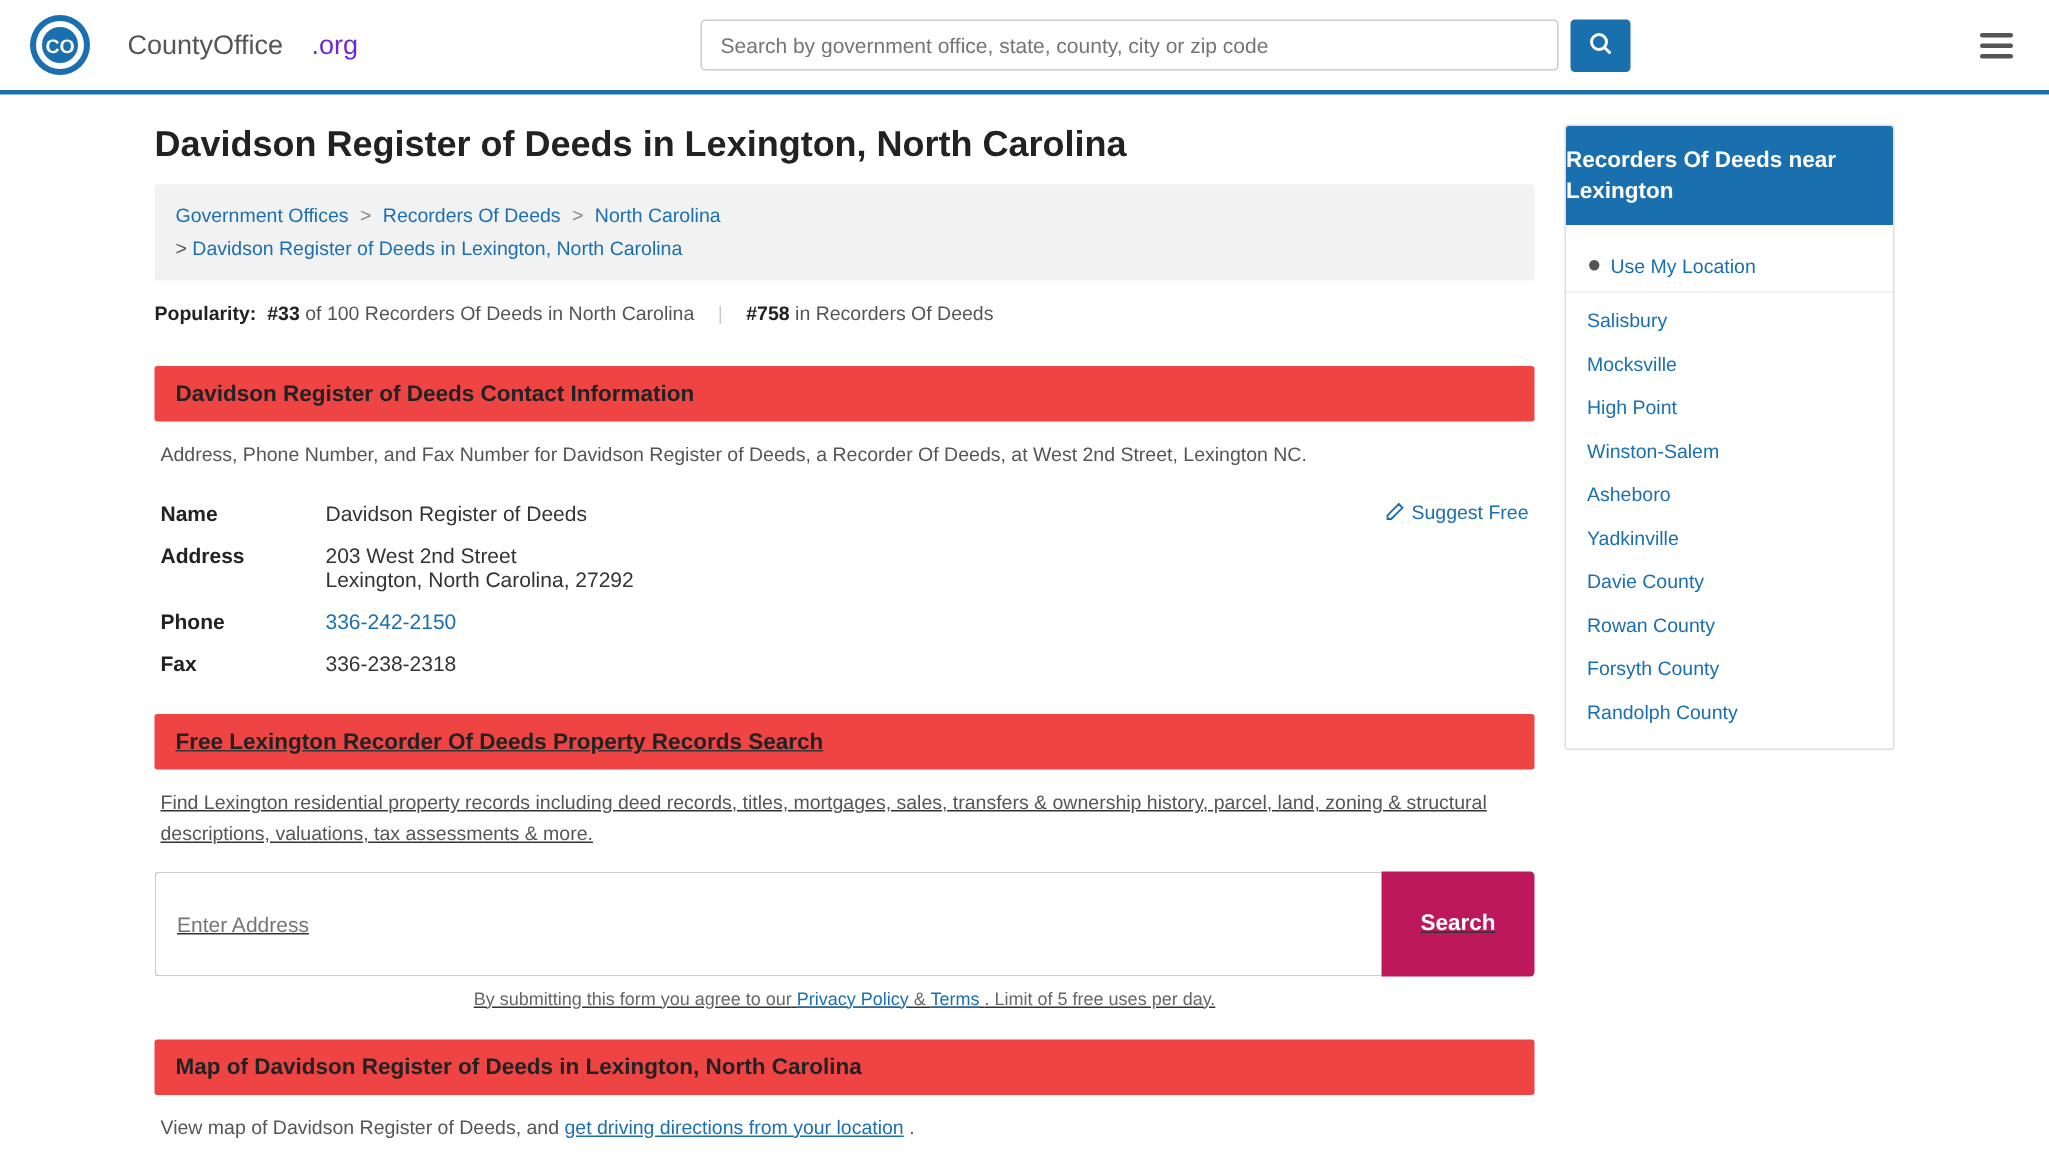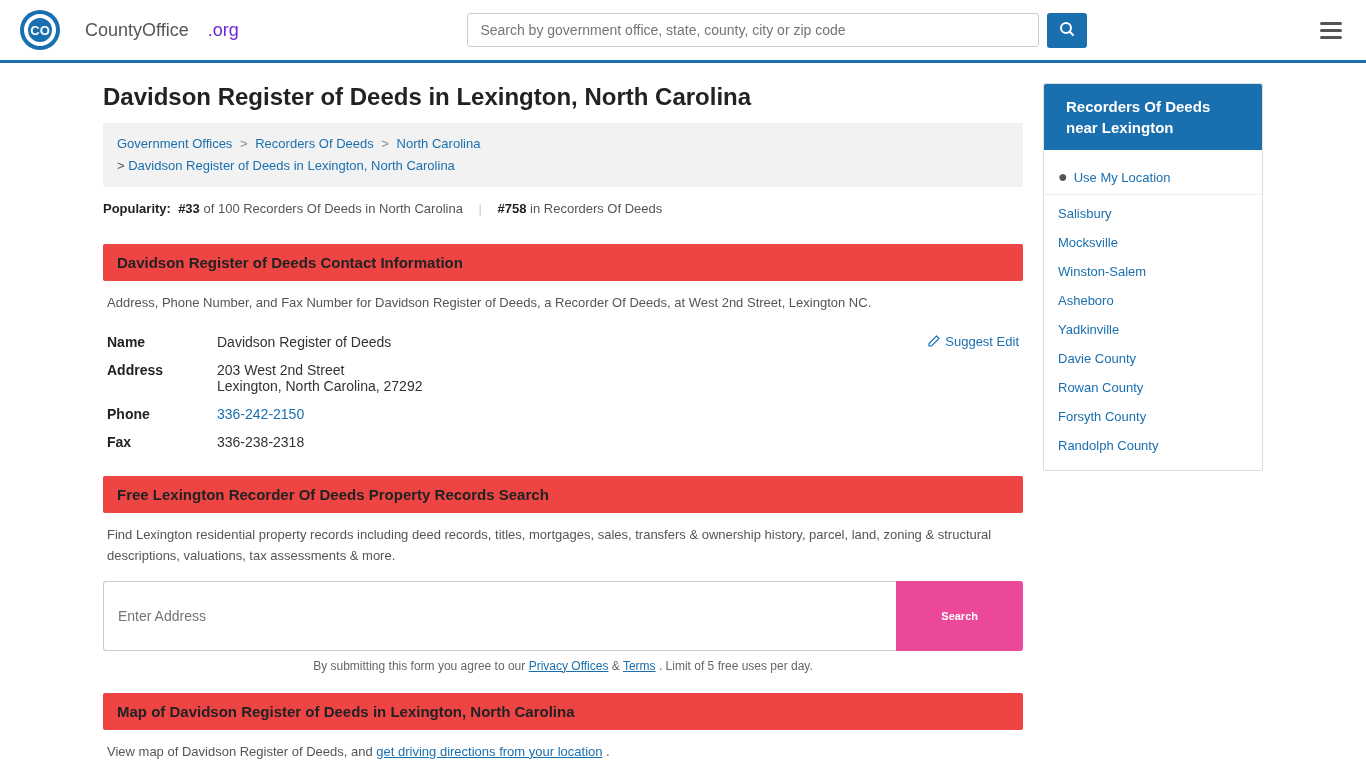--- a/index.html
+++ b/index.html
@@ -170,21 +170,21 @@
       align-items: center;
       gap: 4px;
       float: right;
     }
     .phone-link {
       color: #1a6faf;
       text-decoration: none;
     }
 
     
-    .property-section { margin-bottom: 20px; }
+    .property-section { margin-bottom: 20px; text-decoration: underline; }
     .property-description {
       font-size: 13px;
       color: #555;
       padding: 0 4px;
       margin-bottom: 14px;
       line-height: 1.6;
     }
     .search-form {
       display: flex;
       gap: 0;
@@ -193,25 +193,25 @@
     .address-input {
       flex: 1;
       padding: 26px 14px;
       border: 1px solid #ccc;
       border-right: none;
       border-radius: 3px 0 0 3px;
       font-size: 14px;
       color: #404040;
     }
     .search-submit-btn {
-      background: #ec4899;
+      background: #be185d;
       color: #fff;
       border: none;
-      padding: 10px 45px;
-      font-size: 11px;
+      padding: 10px 26px;
+      font-size: 15px;
       cursor: pointer;
       border-radius: 0 3px 3px 0;
       font-weight: bold;
     }
     .form-disclaimer {
       font-size: 12px;
       color: #666;
       text-align: center;
     }
     .form-disclaimer a {
@@ -233,21 +233,21 @@
     }
 
     
     .sidebar-panel {
       border: 1px solid #ddd;
       border-radius: 2px;
     }
     .sidebar-panel-header {
       background: #1a6faf;
       color: #fff;
-      padding: 12px 22px;
+      padding: 12px 0;
       font-size: 15px;
       font-weight: bold;
       line-height: 1.4;
       border-radius: 2px 2px 0 0;
     }
     .sidebar-panel-body {
       padding: 10px 0;
     }
     .sidebar-use-location {
       display: flex;
@@ -335,21 +335,21 @@
       <table class="contact-table">
         <tbody>
             <tr>
           <td>Name</td>
           <td>
             <span>Davidson Register of Deeds</span>
             <button class="suggest-edit-btn">
               <svg width="14" height="14" viewBox="0 0 14 14" fill="none">
                 <path d="M9.5 2L12 4.5L4.5 12H2V9.5L9.5 2Z" stroke="#1a6faf" stroke-width="1.2" fill="none"></path>
               </svg>
-              <span>Suggest Edit</span>
+              <span>Suggest Free</span>
             </button>
           </td>
         </tr>
         <tr>
           <td>Address</td>
           <td>
             <div>203 West 2nd Street</div>
             <div>Lexington, North Carolina, 27292</div>
           </td>
         </tr>
@@ -369,21 +369,21 @@
 
     <div class="property-section">
       <div class="section-header">Free Lexington Recorder Of Deeds Property Records Search</div>
       <p class="property-description">Find Lexington residential property records including deed records, titles, mortgages, sales, transfers &amp; ownership history, parcel, land, zoning &amp; structural descriptions, valuations, tax assessments &amp; more.</p>
       <div class="search-form">
         <input class="address-input" type="text" placeholder="Enter Address" style="">
         <button class="search-submit-btn">Search</button>
       </div>
       <p class="form-disclaimer">
         <span>By submitting this form you agree to our</span>
-        <a href="#">Privacy Offices</a>
+        <a href="#">Privacy Policy</a>
         <span> &amp; </span>
         <a href="#">Terms</a>
         <span>. Limit of 5 free uses per day.</span>
       </p>
     </div>
 
     <div class="map-section">
       <div class="section-header">Map of Davidson Register of Deeds in Lexington, North Carolina</div>
       <p class="map-description">
         <span>View map of Davidson Register of Deeds, and</span>
@@ -397,20 +397,21 @@
   <div class="sidebar">
     <div class="sidebar-panel">
       <div class="sidebar-panel-header">Recorders Of Deeds near Lexington</div>
       <div class="sidebar-panel-body">
         <a href="#" class="sidebar-use-location">
           <span class="location-pin">●</span>
           <span>Use My Location</span>
         </a>
         <a href="#" class="sidebar-link">Salisbury</a>
         <a href="#" class="sidebar-link">Mocksville</a>
+        <a href="#" class="sidebar-link">High Point</a>
         <a href="#" class="sidebar-link">Winston-Salem</a>
         <a href="#" class="sidebar-link">Asheboro</a>
         <a href="#" class="sidebar-link">Yadkinville</a>
         <a href="#" class="sidebar-link">Davie County</a>
         <a href="#" class="sidebar-link">Rowan County</a>
         <a href="#" class="sidebar-link">Forsyth County</a>
         <a href="#" class="sidebar-link">Randolph County</a>
       </div>
     </div>
   </div>

